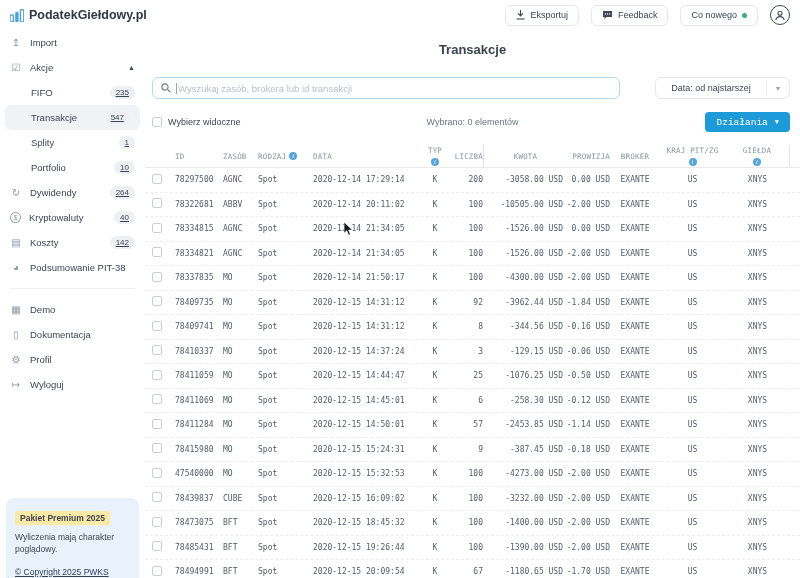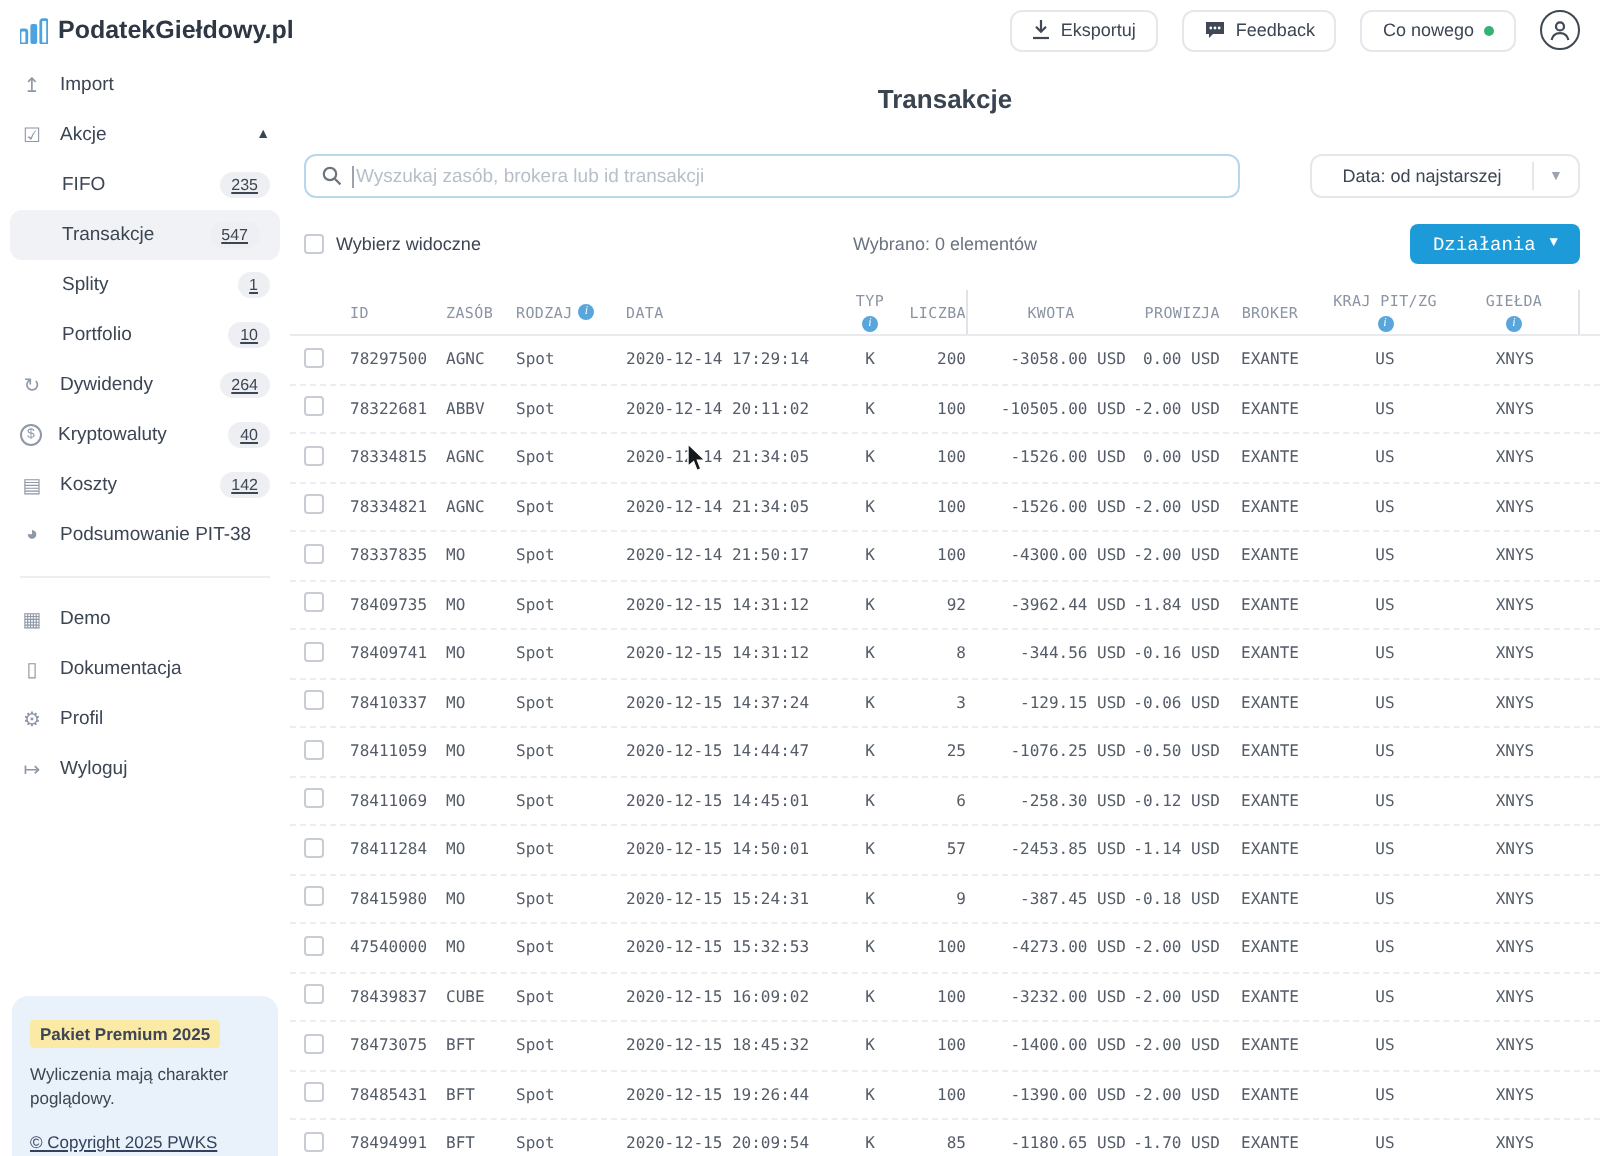--- a/index.html
+++ b/index.html
@@ -496,21 +496,21 @@
           <div class="cell center">US</div>
           <div class="cell center">XNYS</div>
         </div>
         <div class="trow">
           <div class="cell left"><span class="checkbox"></span></div>
           <div class="cell left">78494991</div>
           <div class="cell left">BFT</div>
           <div class="cell left">Spot</div>
           <div class="cell left">2020-12-15 20:09:54</div>
           <div class="cell center">K</div>
-          <div class="cell right">85</div>
+          <div class="cell right">67</div>
           <div class="cell right">-1180.65 USD</div>
           <div class="cell right">-1.70 USD</div>
           <div class="cell center">EXANTE</div>
           <div class="cell center">US</div>
           <div class="cell center">XNYS</div>
         </div>
       </div>
   </div>
 </main>
 

